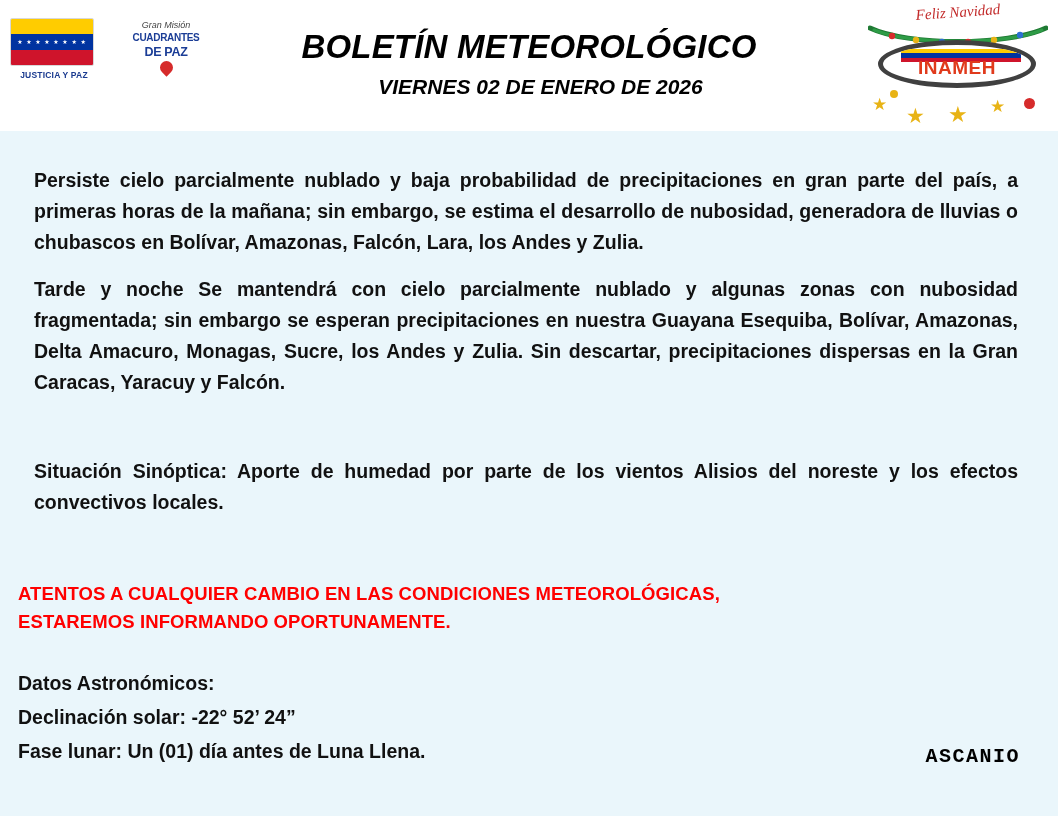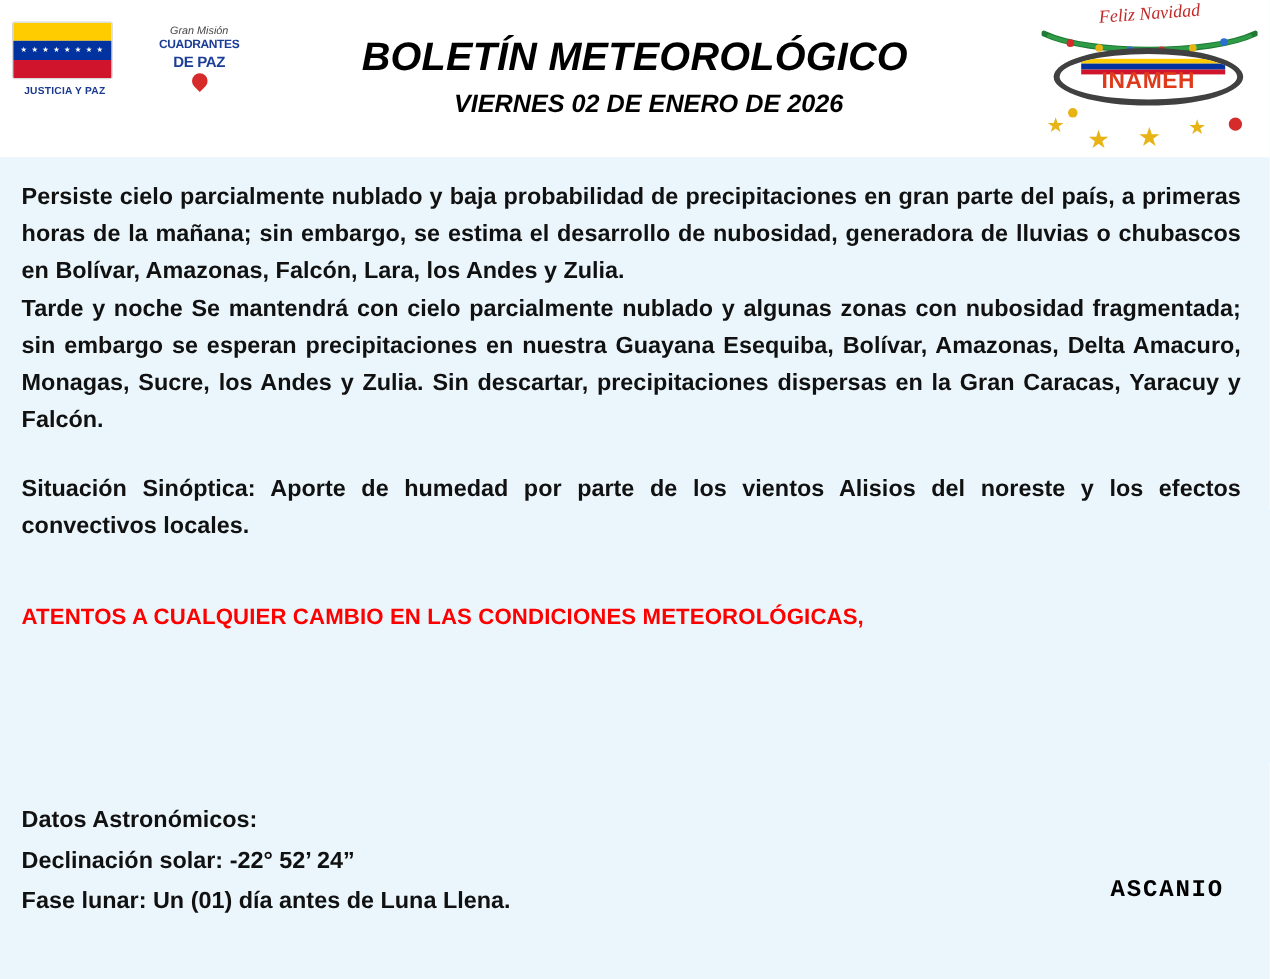--- a/index.html
+++ b/index.html
@@ -195,42 +195,42 @@
     margin-bottom: 6px;
     letter-spacing: 0.2px;
   }
   .para {
     font-family: "Liberation Sans", sans-serif;
     font-size: 19.5px;
     font-weight: bold;
     color: #111111;
     text-align: justify;
     line-height: 31px;
-    margin: 0;
+    margin: 16px;
   }
   .para + .para { margin-top: 0; }
   .gap-lg { height: 26px; }
   .gap-xl { height: 46px; }
 
   .alert {
     font-size: 18.5px;
     font-weight: bold;
     color: #ff0000;
     line-height: 28px;
     letter-spacing: 0.1px;
   }
 
   .astro-row {
     position: absolute;
     left: 18px;
     right: 24px;
     top: 535px;
     display: flex;
     justify-content: space-between;
-    align-items: center;
+    align-items: flex-end;
   }
   .astro {
     font-size: 19.5px;
     font-weight: bold;
     color: #111111;
     line-height: 34px;
   }
   .signature {
     font-family: "Liberation Mono", monospace;
     font-size: 20px;
@@ -311,20 +311,21 @@
   <p class="para">Tarde y noche Se mantendrá con cielo parcialmente nublado y algunas zonas con nubosidad fragmentada; sin embargo se esperan precipitaciones en nuestra Guayana Esequiba, Bolívar, Amazonas, Delta Amacuro, Monagas, Sucre, los Andes y Zulia. Sin descartar, precipitaciones dispersas en la Gran Caracas, Yaracuy y Falcón.</p>
 
   <div class="gap-lg"></div>
 
   <p class="para">Situación Sinóptica: Aporte de humedad por parte de los vientos Alisios del noreste y los efectos convectivos locales.</p>
 
   <div class="gap-xl"></div>
 
   <div class="alert">
     <div>ATENTOS A CUALQUIER CAMBIO EN LAS CONDICIONES METEOROLÓGICAS,</div>
+    <div>ESTAREMOS INFORMANDO OPORTUNAMENTE.</div>
   </div>
 
   <div class="astro-row">
     <div class="astro">
       <div>Datos Astronómicos:</div>
       <div>Declinación solar: -22° 52’ 24”</div>
       <div>Fase lunar: Un (01) día antes de Luna Llena.</div>
     </div>
     <div class="signature">ASCANIO</div>
   </div>

